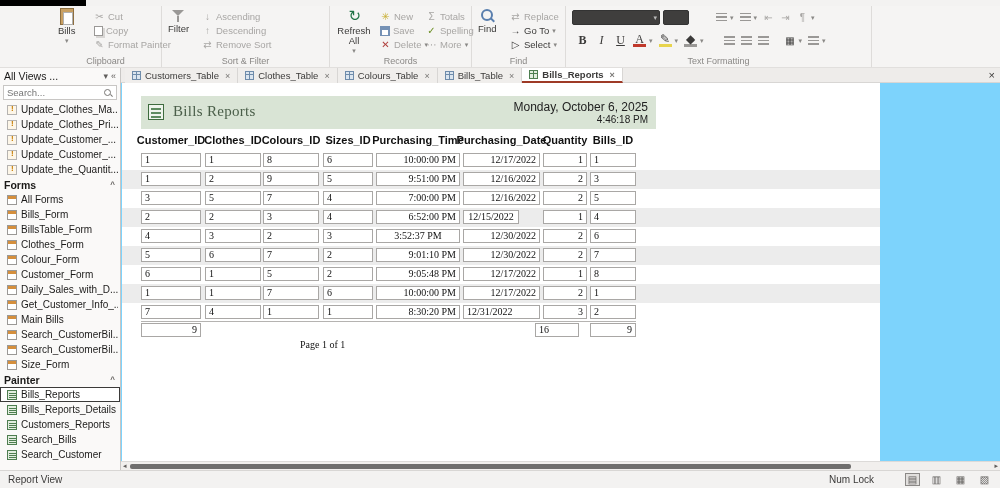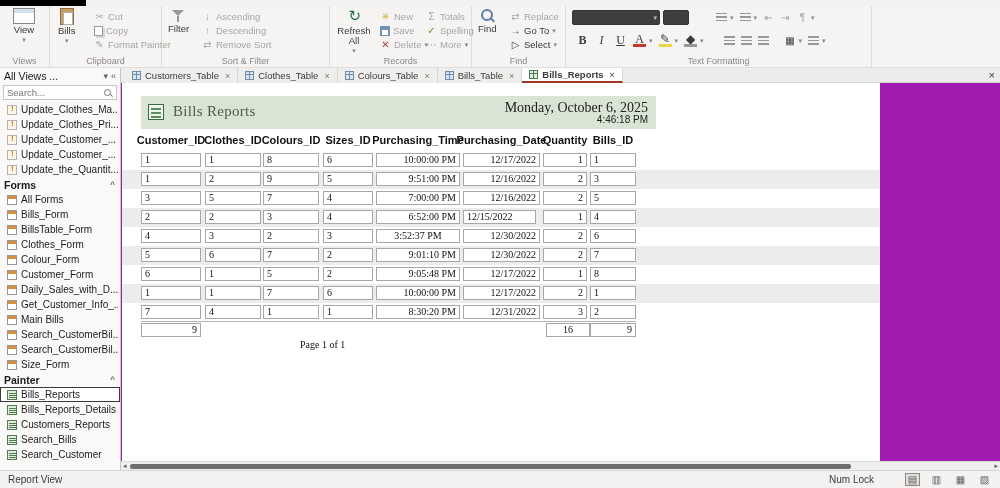--- a/index.html
+++ b/index.html
@@ -74,27 +74,27 @@
   .sechead .g { font-size:8px; color:#605e5c; }
   .navic { flex:none; }
   .ic-macro { width:10px; height:10px; border:1px solid #b5b3b1; background:#fdf6e8; position:relative; }
   .ic-macro::after { content:'!'; position:absolute; left:3px; top:-2px; font-size:8px; color:#c77b00; font-weight:700; }
   .ic-form { width:10px; height:10px; border:1px solid #9a9896; background:#fff; position:relative; }
   .ic-form::before { content:''; position:absolute; left:0; top:0; width:100%; height:3px; background:#d58f3d; }
   .ic-report { width:10px; height:10px; border:1px solid #4e7e50; background:#e2eddf; position:relative; }
   .ic-report::before { content:''; position:absolute; left:1px; top:2px; width:7px; height:1px; background:#4e7e50; box-shadow:0 2px 0 #4e7e50,0 4px 0 #4e7e50; }
 
   
-  #main { position:absolute; top:83px; left:121px; width:879px; height:378px; background:#a21caf; overflow:hidden; }
+  #main { position:absolute; top:83px; left:121px; width:879px; height:378px; background:#7dd3fc; overflow:hidden; }
   #report-page { position:absolute; left:1px; top:0; width:758px; height:378px; background:#fff; }
   #rpt-header { position:absolute; left:19px; top:13px; width:515px; height:33px; background:#d9e4d5; }
   #rpt-icon { position:absolute; left:7px; top:8px; width:16px; height:16px; background:#eef4ec; border:1px solid #3e6b3e; }
   #rpt-icon::before { content:''; position:absolute; left:2px; top:3px; width:10px; height:2px; background:#5d8b5f; box-shadow:0 4px 0 #5d8b5f,0 8px 0 #5d8b5f; }
   #rpt-title { position:absolute; left:32px; top:7px; font-family:"Liberation Serif",serif; font-size:15px; color:#4a5e49; letter-spacing:0.3px; }
-  #rpt-date { position:absolute; right:8px; top:4px; font-size:14px; color:#222;font-family:Liberation Serif, serif; }
+  #rpt-date { position:absolute; right:8px; top:4px; font-size:12px; color:#222; }
   #rpt-time { position:absolute; right:8px; top:18px; font-size:10px; color:#222; }
   .colhead { position:absolute; top:51px; transform:translateX(-50%); font-family:Liberation Sans, sans-serif; font-weight:700; font-size:11px; color:#111; white-space:nowrap; }
   .stripe { position:absolute; left:0; width:758px; height:19px; }
   .stripe.odd { background:#ececec; }
   .cellbox { position:absolute; height:14px; border:1px solid #a9a7a5; background:#fff; font-family:"Liberation Serif",serif; font-size:10px; line-height:12px; padding:0 3px; color:#111; overflow:hidden; white-space:nowrap; }
   #sum-line { position:absolute; left:19px; top:238px; width:495px; height:1px; background:#b5b3b1; }
   #page-label { position:absolute; left:178px; top:256px; font-family:"Liberation Serif",serif; font-size:10px; color:#111; }
 
   
   #hscroll { position:absolute; top:461px; left:121px; width:879px; height:9px; background:#f1efed; border-top:1px solid #dcdad8; }
@@ -108,28 +108,20 @@
   .sbi.active { border-color:#8a8886; background:#e1dfdd; }
   #sb-numlock { margin-right:22px; }
 </style>
 </head>
 <body>
 
 <div id="title-sliver"></div>
 
 <div id="ribbon">
 
-  <div class="rgroup" style="left:0;width:50px">
-    <div class="bigbtn" style="left:13px">
-      <span class="ic-view"></span>
-      <span>View</span>
-      <span class="caret">▾</span>
-    </div>
-    <div class="rlabel">Views</div>
-  </div>
 
   <div class="rgroup" style="left:50px;width:112px">
     <div class="bigbtn" style="left:8px">
       <span class="ic-paste"></span>
       <span>Bills</span>
       <span class="caret">▾</span>
     </div>
     <div class="smallcol" style="left:44px;top:5px">
       <div class="sbtn dis">
           <span class="gi">✂</span>
@@ -486,21 +478,21 @@
           <div class="cellbox" style="left: 341px; width: 77px; top: 2px; text-align: right;">12/16/2022</div>
           <div class="cellbox" style="left: 421px; width: 44px; top: 2px; text-align: right;">2</div>
           <div class="cellbox" style="left: 468px; width: 46px; top: 2px; text-align: left;">5</div>
         </div>
         <div class="stripe odd" style="top: 125px;">
           <div class="cellbox" style="left: 19px; width: 60px; top: 2px; text-align: left;">2</div>
           <div class="cellbox" style="left: 83px; width: 56px; top: 2px; text-align: left;">2</div>
           <div class="cellbox" style="left: 141px; width: 56px; top: 2px; text-align: left;">3</div>
           <div class="cellbox" style="left: 201px; width: 50px; top: 2px; text-align: left;">4</div>
           <div class="cellbox" style="left: 254px; width: 84px; top: 2px; text-align: right;">6:52:00 PM</div>
-          <div class="cellbox" style="left: 341px; width: 73px; top: 2px; text-align: left;">12/15/2022</div>
+          <div class="cellbox" style="left: 341px; width: 56px; top: 2px; text-align: center;">12/15/2022</div>
           <div class="cellbox" style="left: 421px; width: 44px; top: 2px; text-align: right;">1</div>
           <div class="cellbox" style="left: 468px; width: 46px; top: 2px; text-align: left;">4</div>
         </div>
         <div class="stripe" style="top: 144px;">
           <div class="cellbox" style="left: 19px; width: 60px; top: 2px; text-align: left;">4</div>
           <div class="cellbox" style="left: 83px; width: 56px; top: 2px; text-align: left;">3</div>
           <div class="cellbox" style="left: 141px; width: 56px; top: 2px; text-align: left;">2</div>
           <div class="cellbox" style="left: 201px; width: 50px; top: 2px; text-align: left;">3</div>
           <div class="cellbox" style="left: 254px; width: 84px; top: 2px; text-align: center;">3:52:37 PM</div>
           <div class="cellbox" style="left: 341px; width: 77px; top: 2px; text-align: right;">12/30/2022</div>
@@ -536,28 +528,28 @@
           <div class="cellbox" style="left: 341px; width: 77px; top: 2px; text-align: right;">12/17/2022</div>
           <div class="cellbox" style="left: 421px; width: 44px; top: 2px; text-align: right;">2</div>
           <div class="cellbox" style="left: 468px; width: 46px; top: 2px; text-align: left;">1</div>
         </div>
         <div class="stripe" style="top: 220px;">
           <div class="cellbox" style="left: 19px; width: 60px; top: 2px; text-align: left;">7</div>
           <div class="cellbox" style="left: 83px; width: 56px; top: 2px; text-align: left;">4</div>
           <div class="cellbox" style="left: 141px; width: 56px; top: 2px; text-align: left;">1</div>
           <div class="cellbox" style="left: 201px; width: 50px; top: 2px; text-align: left;">1</div>
           <div class="cellbox" style="left: 254px; width: 84px; top: 2px; text-align: right;">8:30:20 PM</div>
-          <div class="cellbox" style="left: 341px; width: 77px; top: 2px; text-align: right;">12/31/2022</div>
+          <div class="cellbox" style="left: 341px; width: 77px; top: 2px; text-align: left;">12/31/2022</div>
           <div class="cellbox" style="left: 421px; width: 44px; top: 2px; text-align: right;">3</div>
           <div class="cellbox" style="left: 468px; width: 46px; top: 2px; text-align: left;">2</div>
         </div>
       </div>
     <div id="sum-line"></div>
     <div class="cellbox" style="left:19px;top:240px;width:60px;text-align:right">9</div>
-    <div class="cellbox" style="left:424px;top:240px;width:44px;text-align:center">16</div>
+    <div class="cellbox" style="left:413px;top:240px;width:44px;text-align:left">16</div>
     <div class="cellbox" style="left:468px;top:240px;width:46px;text-align:right">9</div>
     <div id="page-label">Page 1 of 1</div>
   </div>
 </div>
 
 <div id="hscroll">
   <span class="arrow" style="left:2px">◂</span>
   <div id="hs-thumb"></div>
   <span class="arrow" style="right:2px">▸</span>
 </div>

